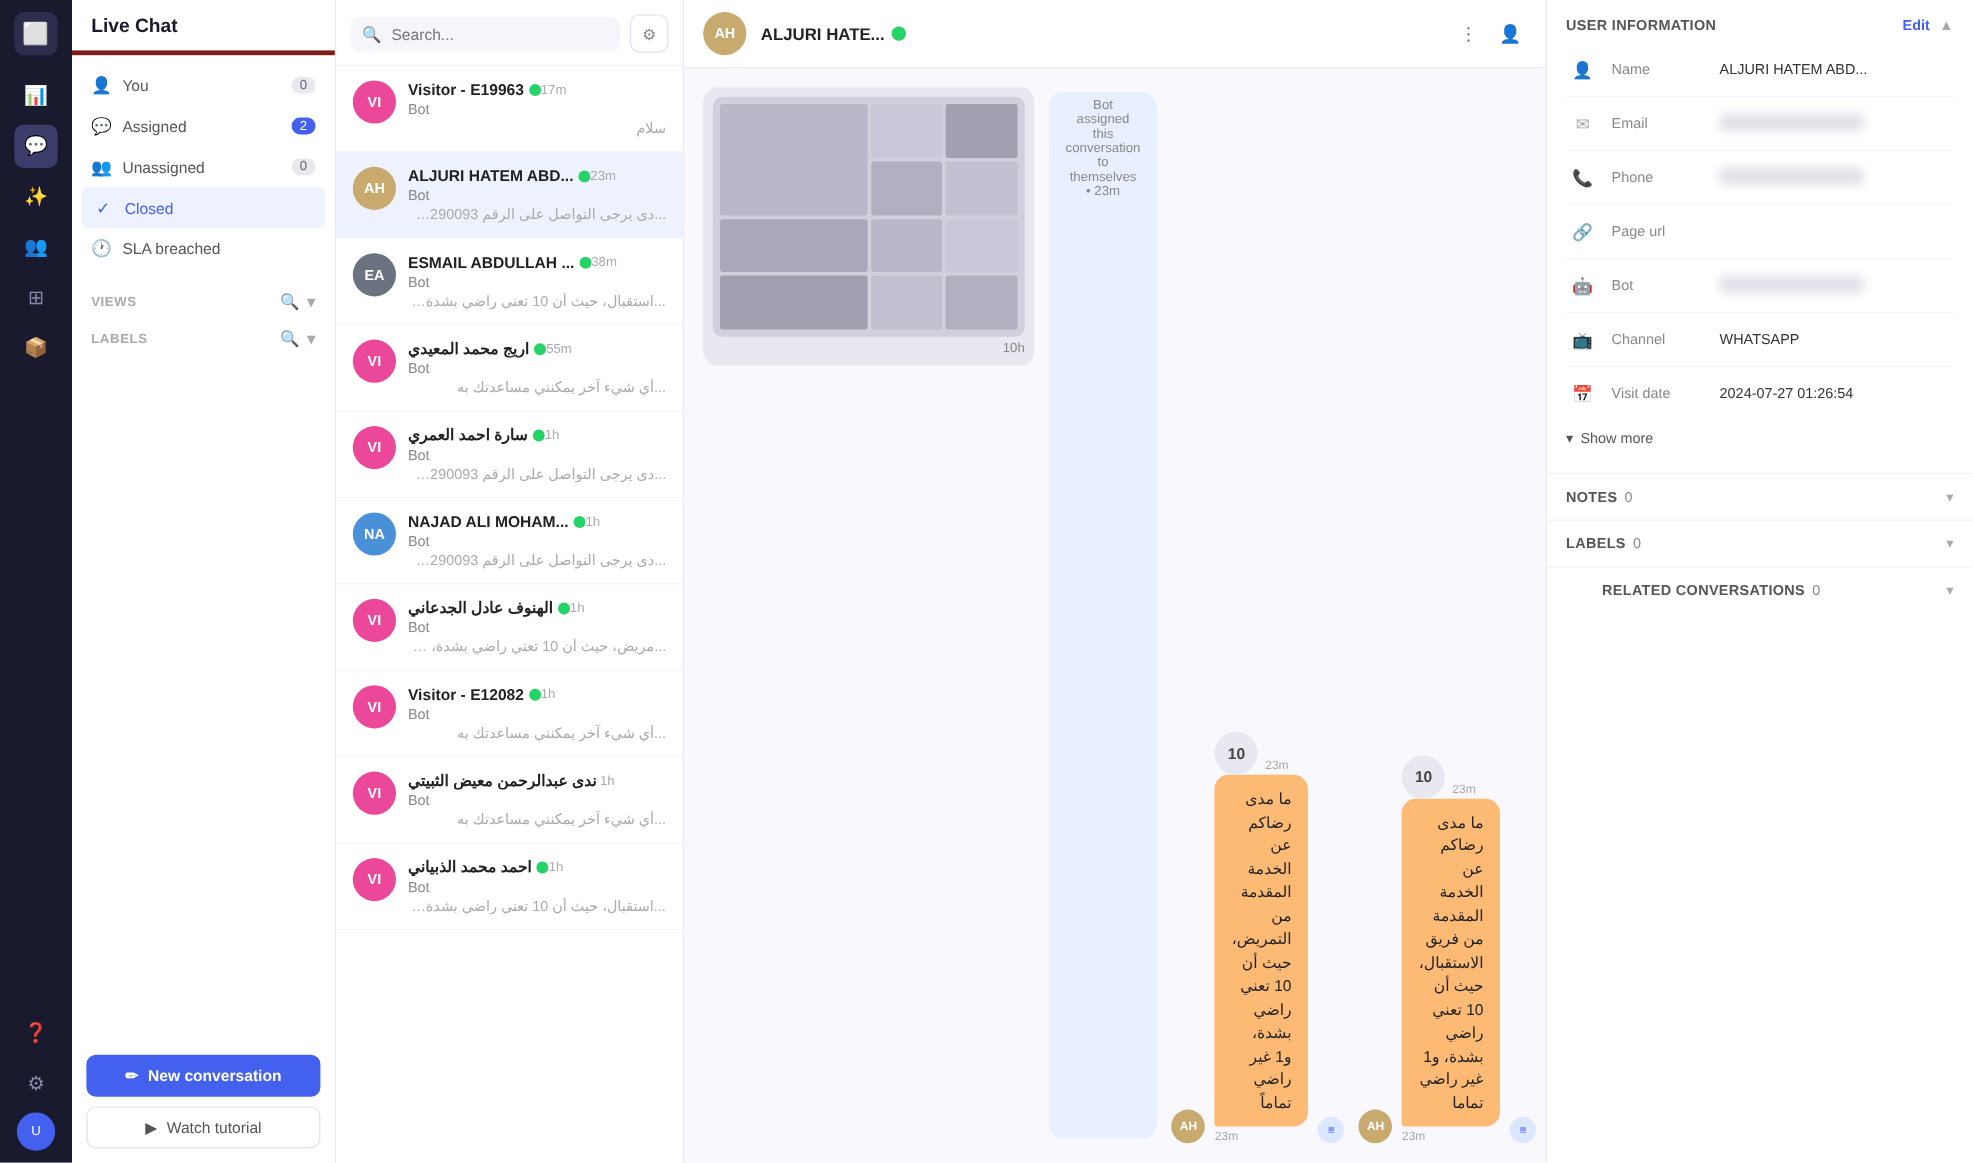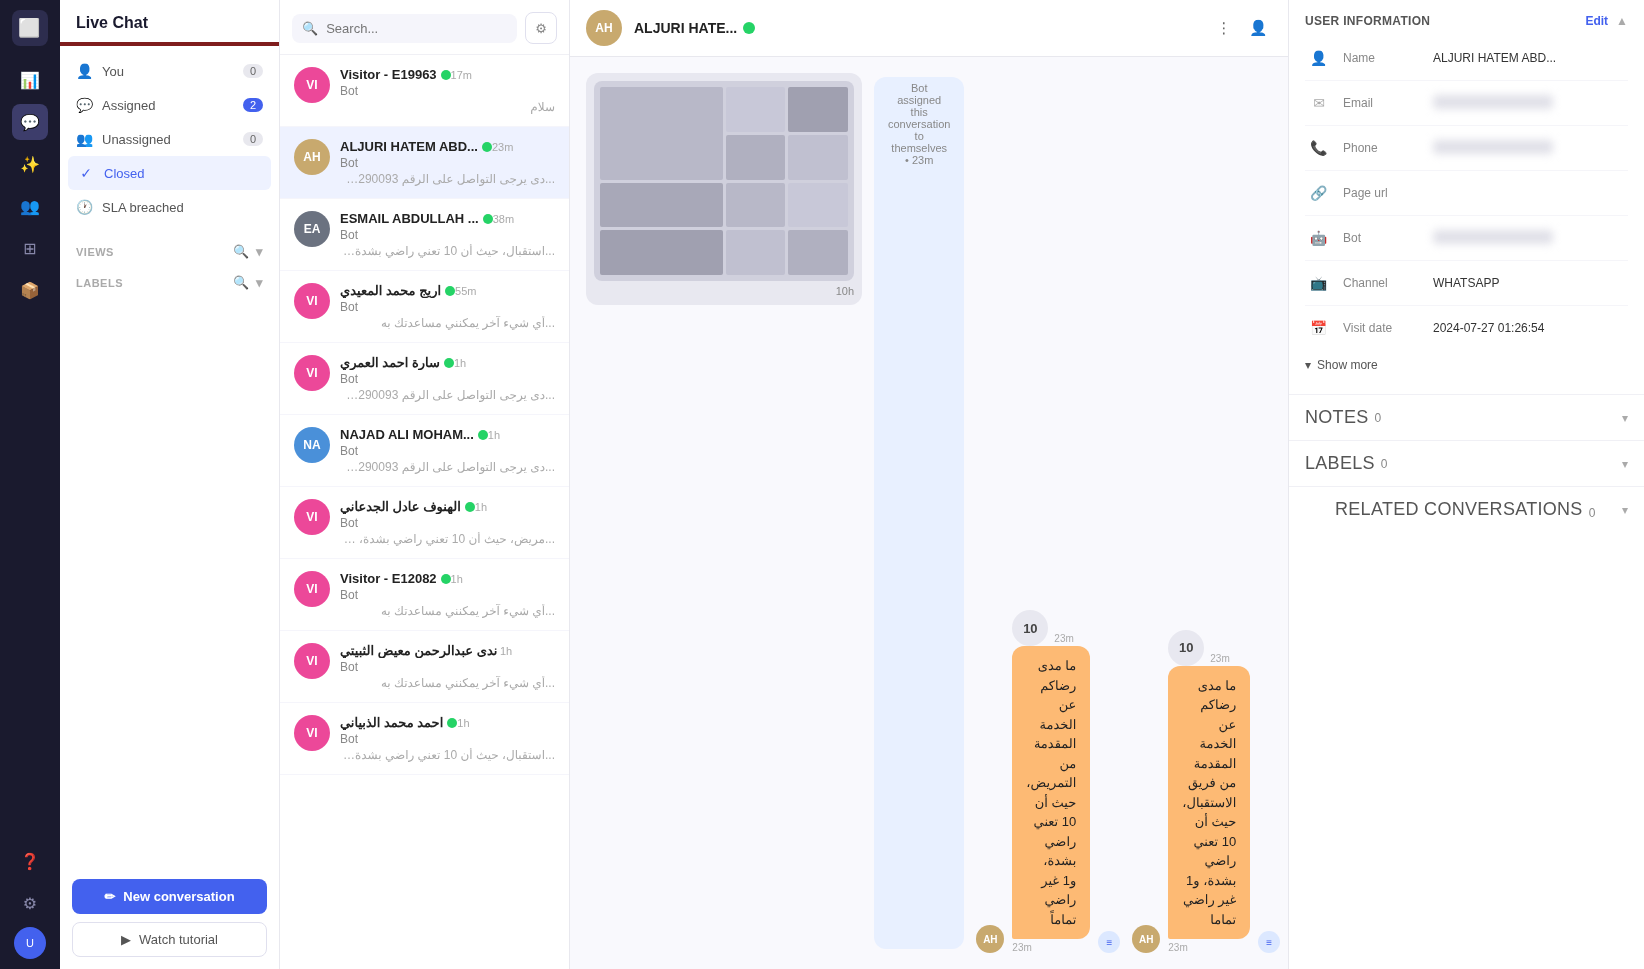--- a/index.html
+++ b/index.html
@@ -71,21 +71,21 @@
     .edit-btn { font-size: 12px; color: #4361ee; cursor: pointer; font-weight: 600; }
     .panel-row { display: flex; align-items: center; padding: 8px 0; gap: 10px; border-bottom: 1px solid #f5f5f9; }
     .panel-row:last-child { border-bottom: none; }
     .panel-row-icon { width: 28px; height: 28px; display: flex; align-items: center; justify-content: center; color: #aaa; font-size: 14px; flex-shrink: 0; }
     .panel-row-label { font-size: 12px; color: #888; width: 80px; flex-shrink: 0; }
     .panel-row-value { font-size: 12px; color: #333; flex: 1; font-weight: 500; }
     .panel-row-value.blurred { filter: blur(4px); user-select: none; background: #e0e0e8; border-radius: 4px; height: 14px; width: 120px; display: inline-block; }
     .show-more { font-size: 12px; color: #555; cursor: pointer; padding: 8px 0; display: flex; align-items: center; gap: 6px; }
     .notes-section { padding: 12px 16px; border-bottom: 1px solid #f0f0f5; }
     .notes-header { display: flex; align-items: center; justify-content: space-between; }
-    .notes-title { font-size: 18px; font-weight: 400; color: #555; text-transform: uppercase; letter-spacing: 0.3px; }
+    .notes-title { font-size: 12px; font-weight: 700; color: #555; text-transform: uppercase; letter-spacing: 0.3px; }
     .notes-count { font-size: 12px; color: #888; }
     .chevron { color: #aaa; font-size: 12px; cursor: pointer; }
     .related-section { padding: 12px 16px; }
     .related-header { display: flex; align-items: center; justify-content: space-between; }
 
     
     .av-vi { background: #ec4899; }
     .av-ah { background: #c8a96e; }
     .av-ea { background: #6b7280; }
     .av-na { background: #4a90d9; }

